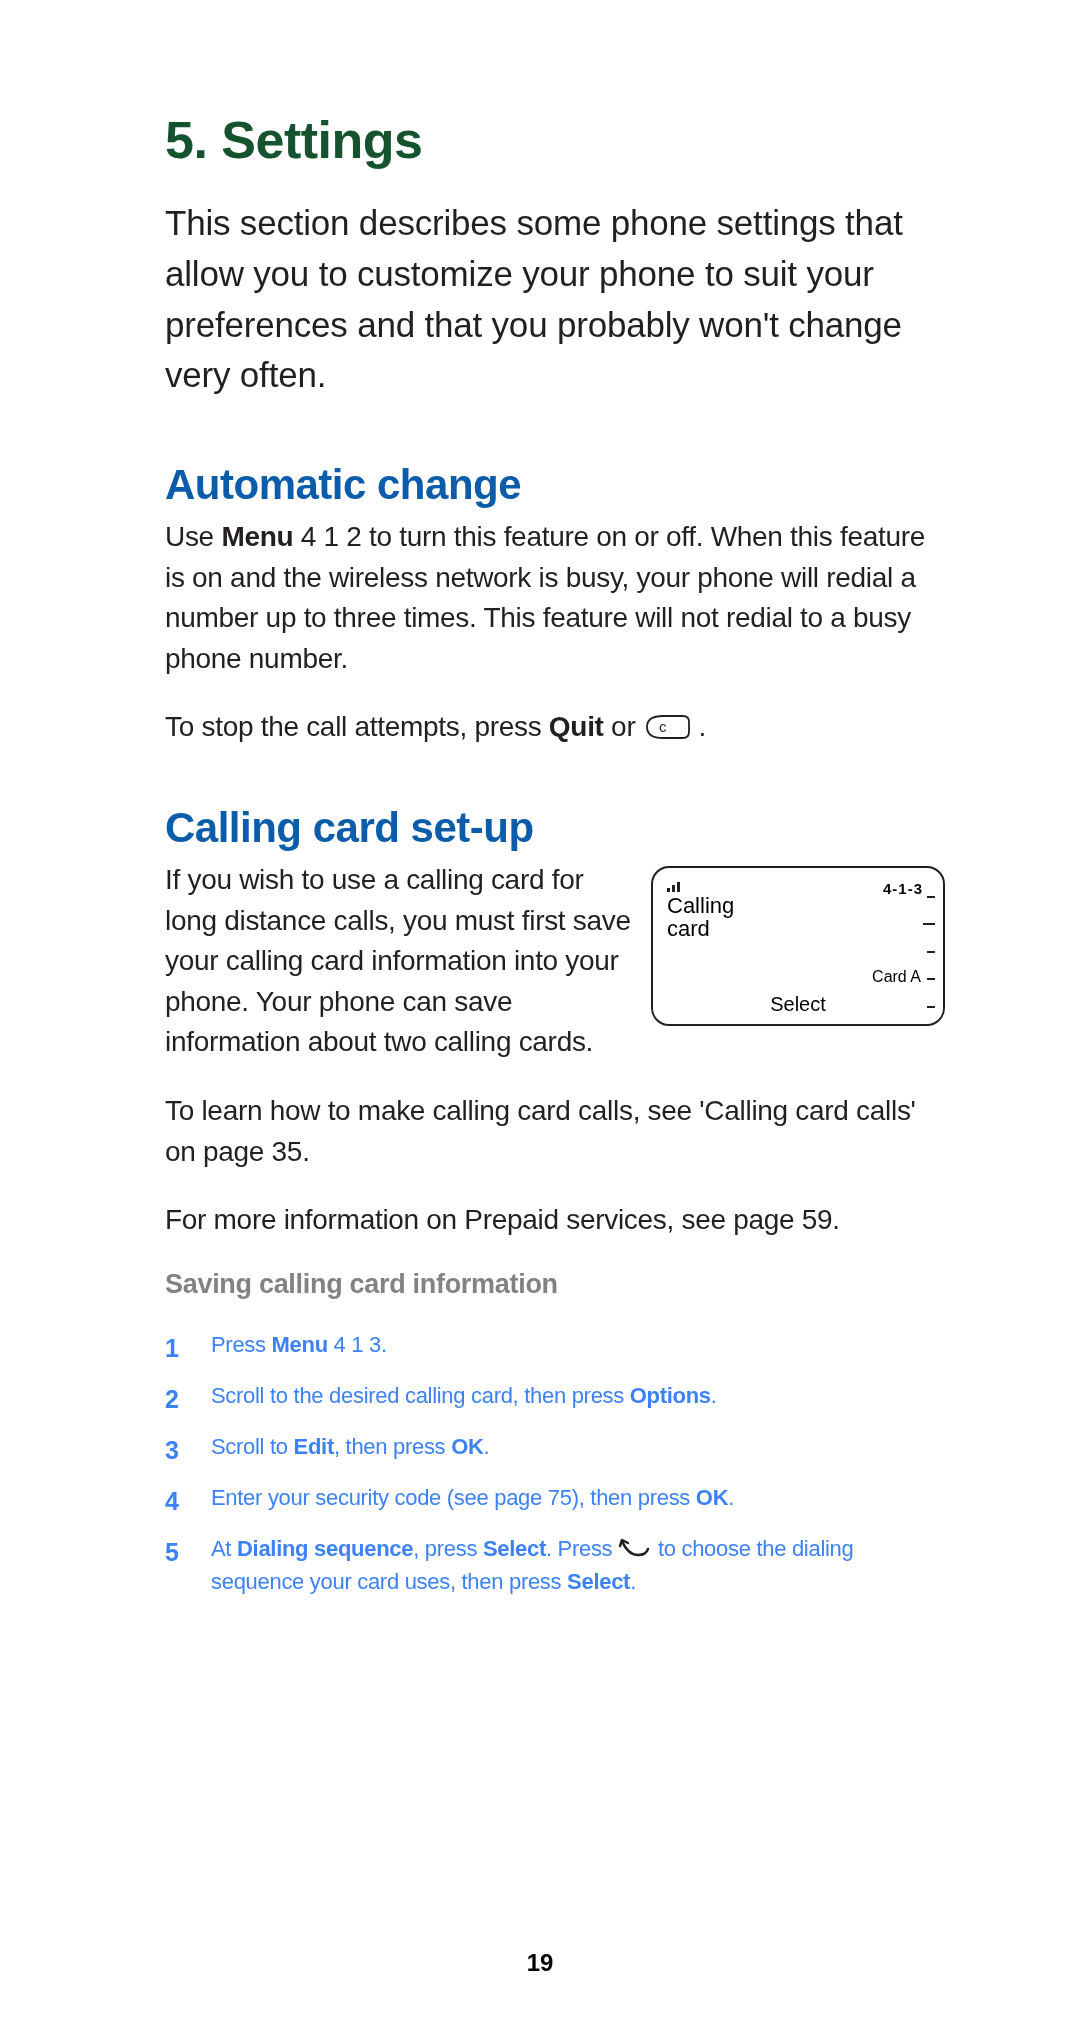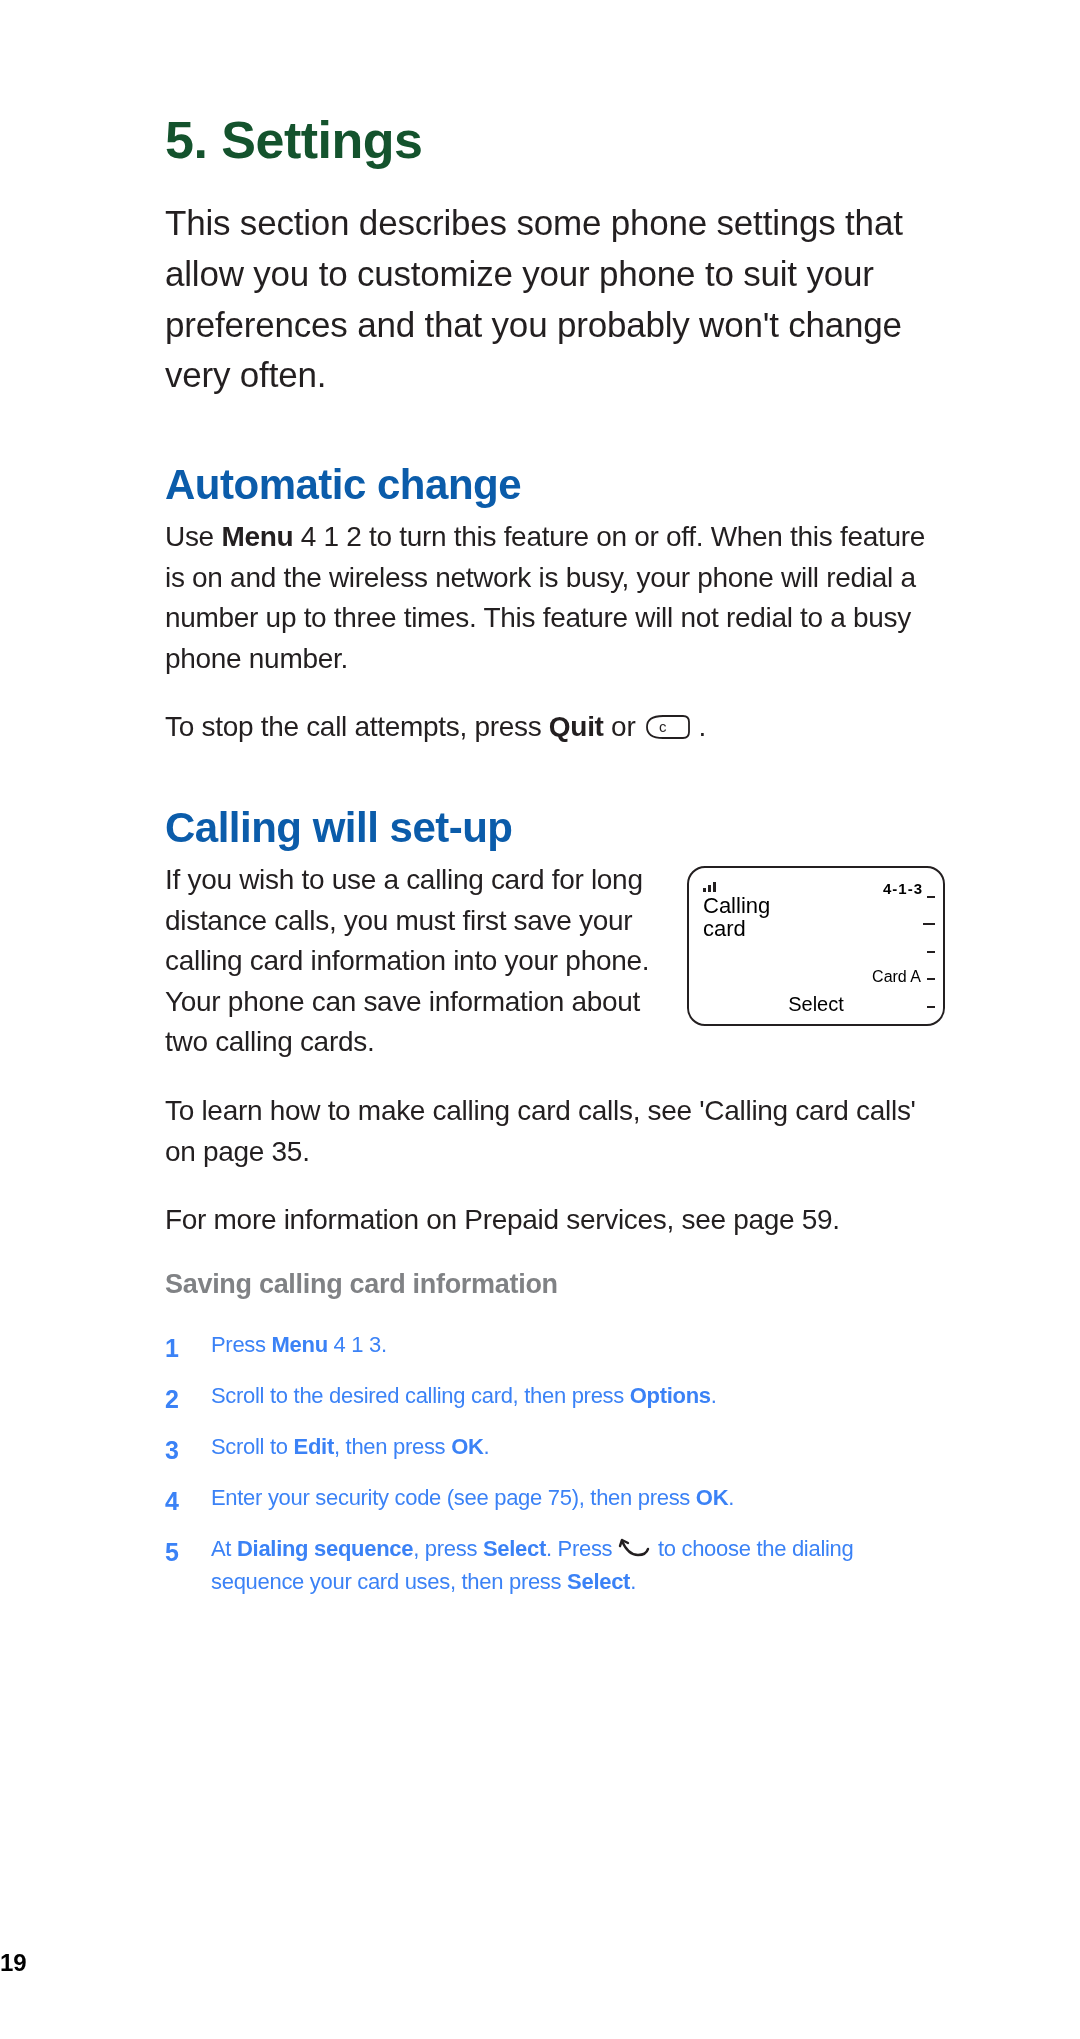--- a/index.html
+++ b/index.html
@@ -41,21 +41,21 @@
   .inline-icon-c {
     display: inline-block;
     width: 48px;
     height: 30px;
     vertical-align: -6px;
   }
   .section-block { margin-bottom: 56px; }
   .wraprow { overflow: hidden; }
   .phone-screen {
     float: right;
-    width: 258px;
+    width: 294px;
     height: 160px;
     border: 2.5px solid #231f20;
     border-radius: 18px;
     margin: 6px 0 18px 20px;
     position: relative;
     padding: 10px 14px 8px 14px;
     font-family: Arial, sans-serif;
   }
   .phone-screen .signal {
     position: absolute;
@@ -131,20 +131,21 @@
   }
   .arrow-icon {
     display: inline-block;
     width: 34px; height: 22px;
     vertical-align: -3px;
   }
   .page-number {
     position: absolute;
     bottom: 62px;
     left: 0; width: 1080px;
+    text-align: center;
     font-size: 24px;
     font-weight: 700;
   }
 </style>
 </head>
 <body>
 
 <h1 class="chapter-title">
   <span>5.</span>
   <span>Settings</span>
@@ -162,21 +163,21 @@
     <span class="inline-icon-c">
       <svg viewBox="0 0 48 30" width="48" height="30">
         <path d="M4 15 Q 4 4 20 4 L 40 4 Q 46 4 46 10 L 46 20 Q 46 26 40 26 L 20 26 Q 4 26 4 15 Z" fill="none" stroke="#231f20" stroke-width="1.8"></path>
         <text x="16" y="20" font-size="15" font-family="Arial" fill="#231f20">c</text>
       </svg>
     </span><span> .</span>
   </p>
 </div>
 
 <div class="section-block">
-  <h2 class="section-heading">Calling will set-up</h2>
+  <h2 class="section-heading">Calling card set-up</h2>
 
   <div class="wraprow">
     <div class="phone-screen">
       <div class="signal">
         <svg width="18" height="12" viewBox="0 0 18 12">
           <rect x="0" y="8" width="3" height="4" fill="#231f20"></rect>
           <rect x="5" y="5" width="3" height="7" fill="#231f20"></rect>
           <rect x="10" y="2" width="3" height="10" fill="#231f20"></rect>
         </svg>
       </div>

